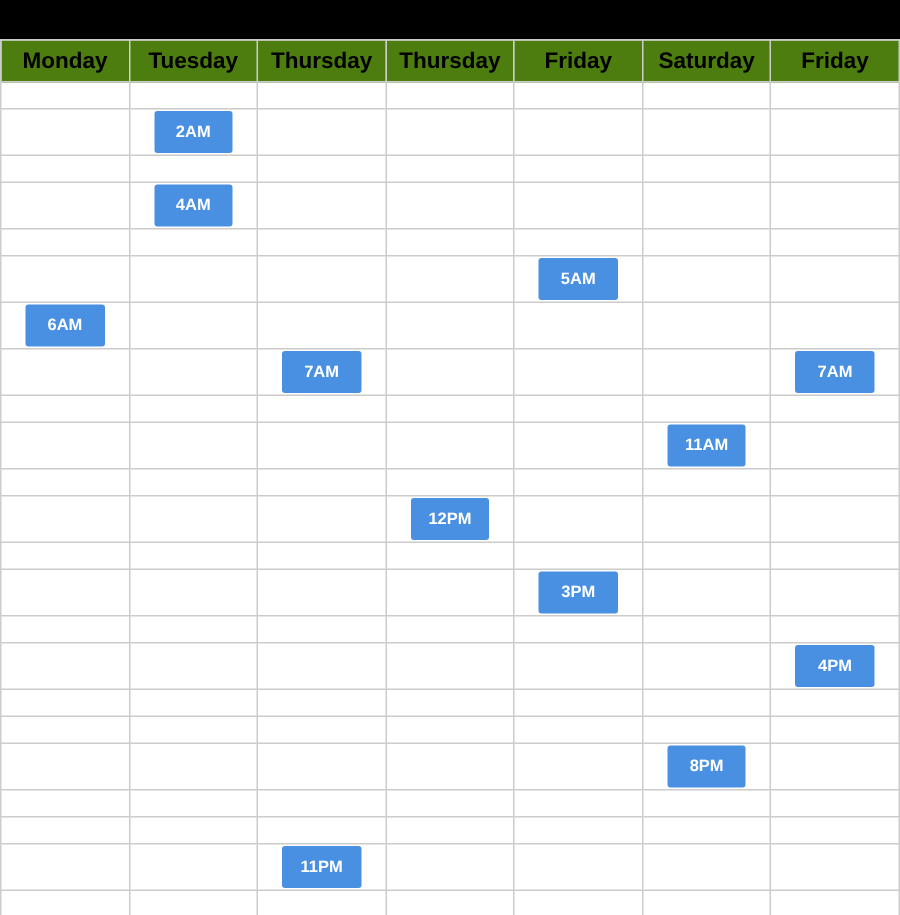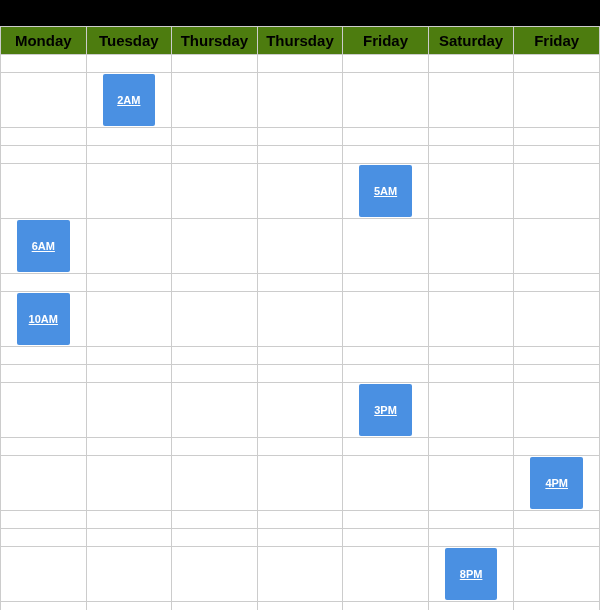--- a/index.html
+++ b/index.html
@@ -44,25 +44,24 @@
       width: 85px;
       padding: 0;
       vertical-align: middle;
       text-align: center;
     }
     .time-cell {
       background: #4a90e2;
       color: #fff;
       font-size: 11px;
       font-weight: bold;
-      padding: 20px 4px;
+      padding: 8px 4px;
       display: block;
       margin: 1px 16px;
       border-radius: 2px;
-      text-decoration: underline;
     }
   </style>
 </head>
 <body>
 
 <div>
   <div class="header">
     <div class="header-title"></div>
     <div class="header-subtitle"></div>
   </div>
@@ -105,20 +104,31 @@
         <td></td>
         <td></td>
         <td></td>
         <td></td>
         <td></td>
         <td></td>
         <td></td>
       </tr>
       <tr>
         <td></td>
+        <td>
+          <span class="time-cell">4AM</span>
+        </td>
+        <td></td>
+        <td></td>
+        <td></td>
+        <td></td>
+        <td></td>
+      </tr>
+      <tr>
+        <td></td>
         <td></td>
         <td></td>
         <td></td>
         <td></td>
         <td></td>
         <td></td>
       </tr>
       <tr>
         <td></td>
         <td></td>
@@ -137,42 +147,66 @@
         <td></td>
         <td></td>
         <td></td>
         <td></td>
         <td></td>
         <td></td>
       </tr>
       <tr>
         <td></td>
         <td></td>
-        <td></td>
-        <td></td>
-        <td></td>
-        <td></td>
-        <td></td>
-      </tr>
-      <tr>
-        <td>
-          <span class="time-cell">10AM</span>
-        </td>
-        <td></td>
-        <td></td>
-        <td></td>
-        <td></td>
-        <td></td>
-        <td></td>
-      </tr>
-      <tr>
-        <td></td>
-        <td></td>
-        <td></td>
-        <td></td>
+        <td>
+          <span class="time-cell">7AM</span>
+        </td>
+        <td></td>
+        <td></td>
+        <td></td>
+        <td>
+          <span class="time-cell">7AM</span>
+        </td>
+      </tr>
+      <tr>
+        <td></td>
+        <td></td>
+        <td></td>
+        <td></td>
+        <td></td>
+        <td></td>
+        <td></td>
+      </tr>
+      <tr>
+        <td></td>
+        <td></td>
+        <td></td>
+        <td></td>
+        <td></td>
+        <td>
+          <span class="time-cell">11AM</span>
+        </td>
+        <td></td>
+      </tr>
+      <tr>
+        <td></td>
+        <td></td>
+        <td></td>
+        <td></td>
+        <td></td>
+        <td></td>
+        <td></td>
+      </tr>
+      <tr>
+        <td></td>
+        <td></td>
+        <td></td>
+        <td>
+          <span class="time-cell">12PM</span>
+        </td>
         <td></td>
         <td></td>
         <td></td>
       </tr>
       <tr>
         <td></td>
         <td></td>
         <td></td>
         <td></td>
         <td></td>
@@ -245,20 +279,31 @@
         <td></td>
         <td></td>
         <td></td>
         <td></td>
         <td></td>
       </tr>
       <tr>
         <td></td>
         <td></td>
         <td></td>
+        <td></td>
+        <td></td>
+        <td></td>
+        <td></td>
+      </tr>
+      <tr>
+        <td></td>
+        <td></td>
+        <td>
+          <span class="time-cell">11PM</span>
+        </td>
         <td></td>
         <td></td>
         <td></td>
         <td></td>
       </tr>
       <tr>
         <td></td>
         <td></td>
         <td></td>
         <td></td>

